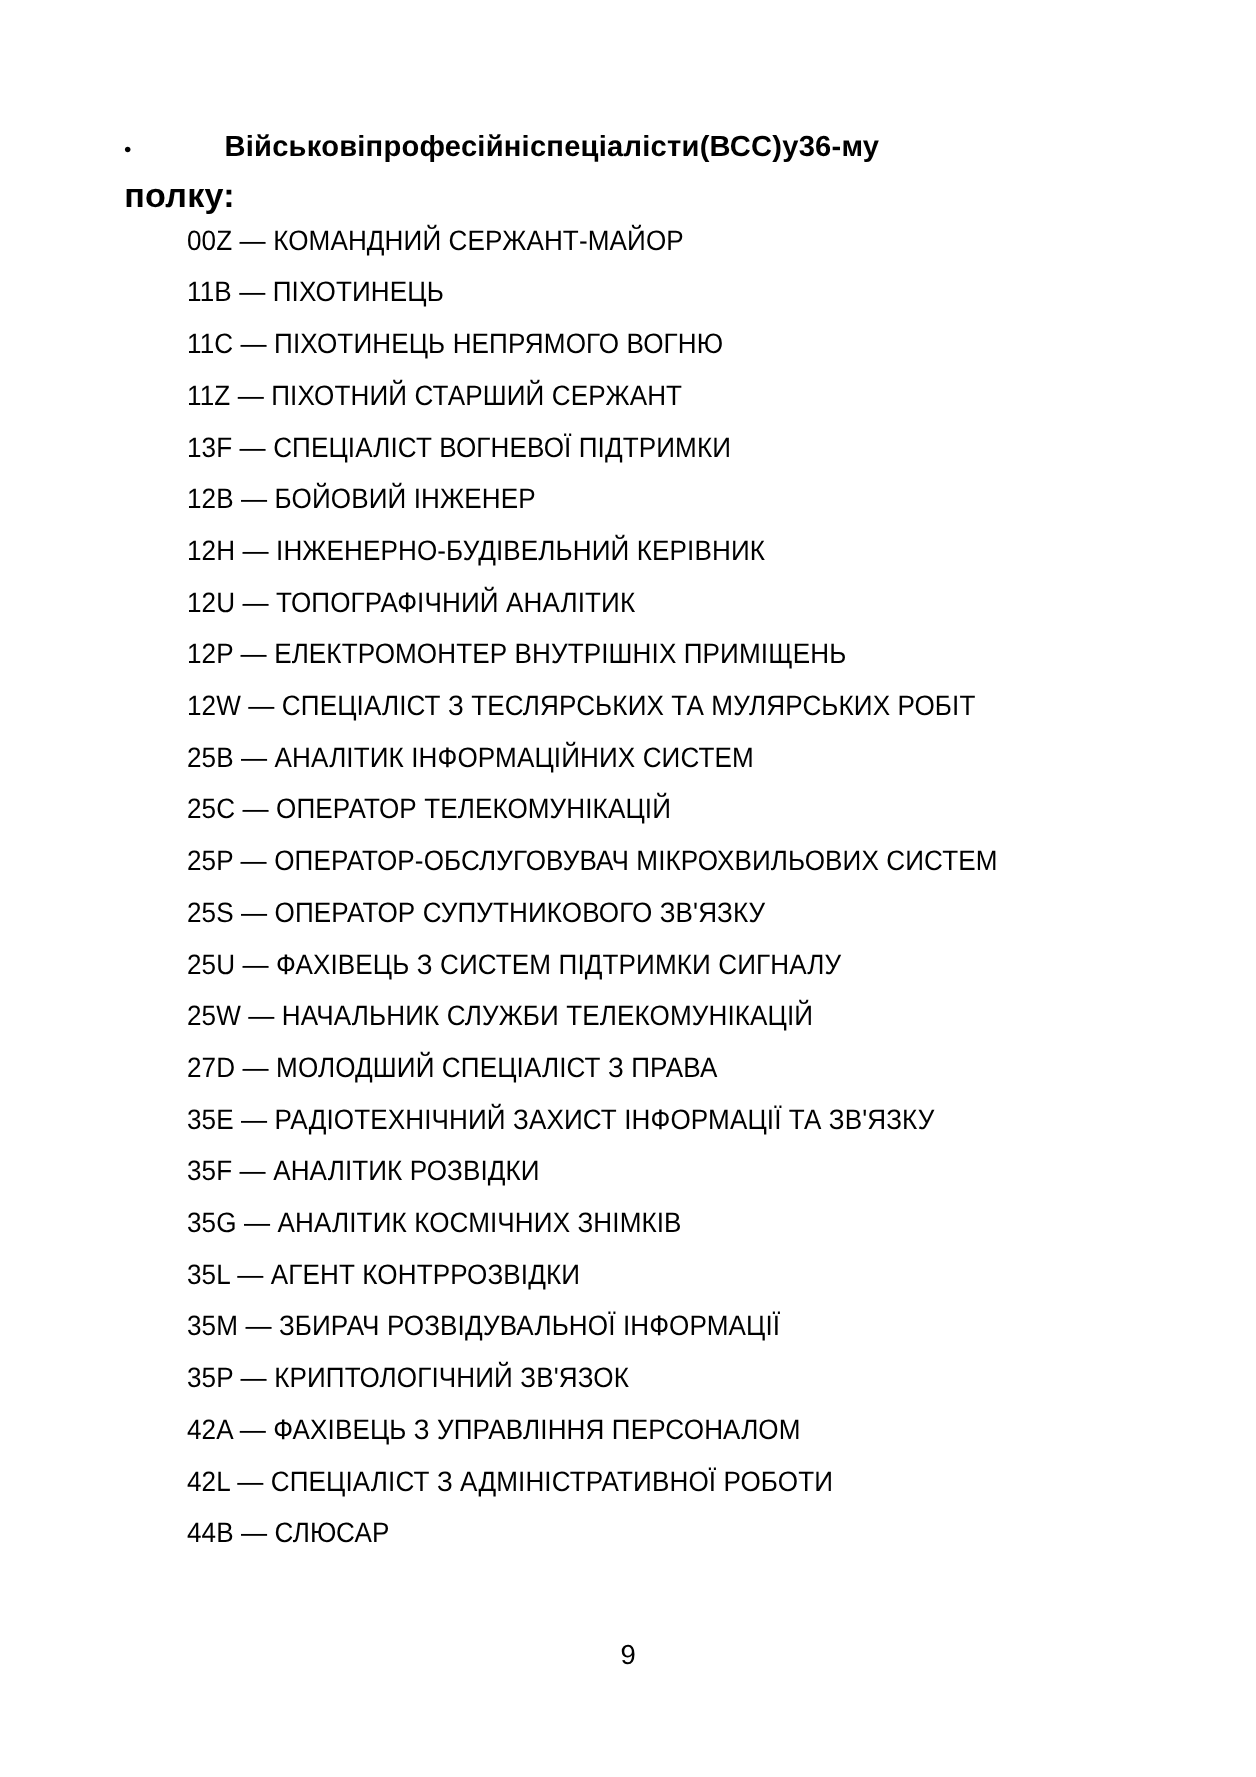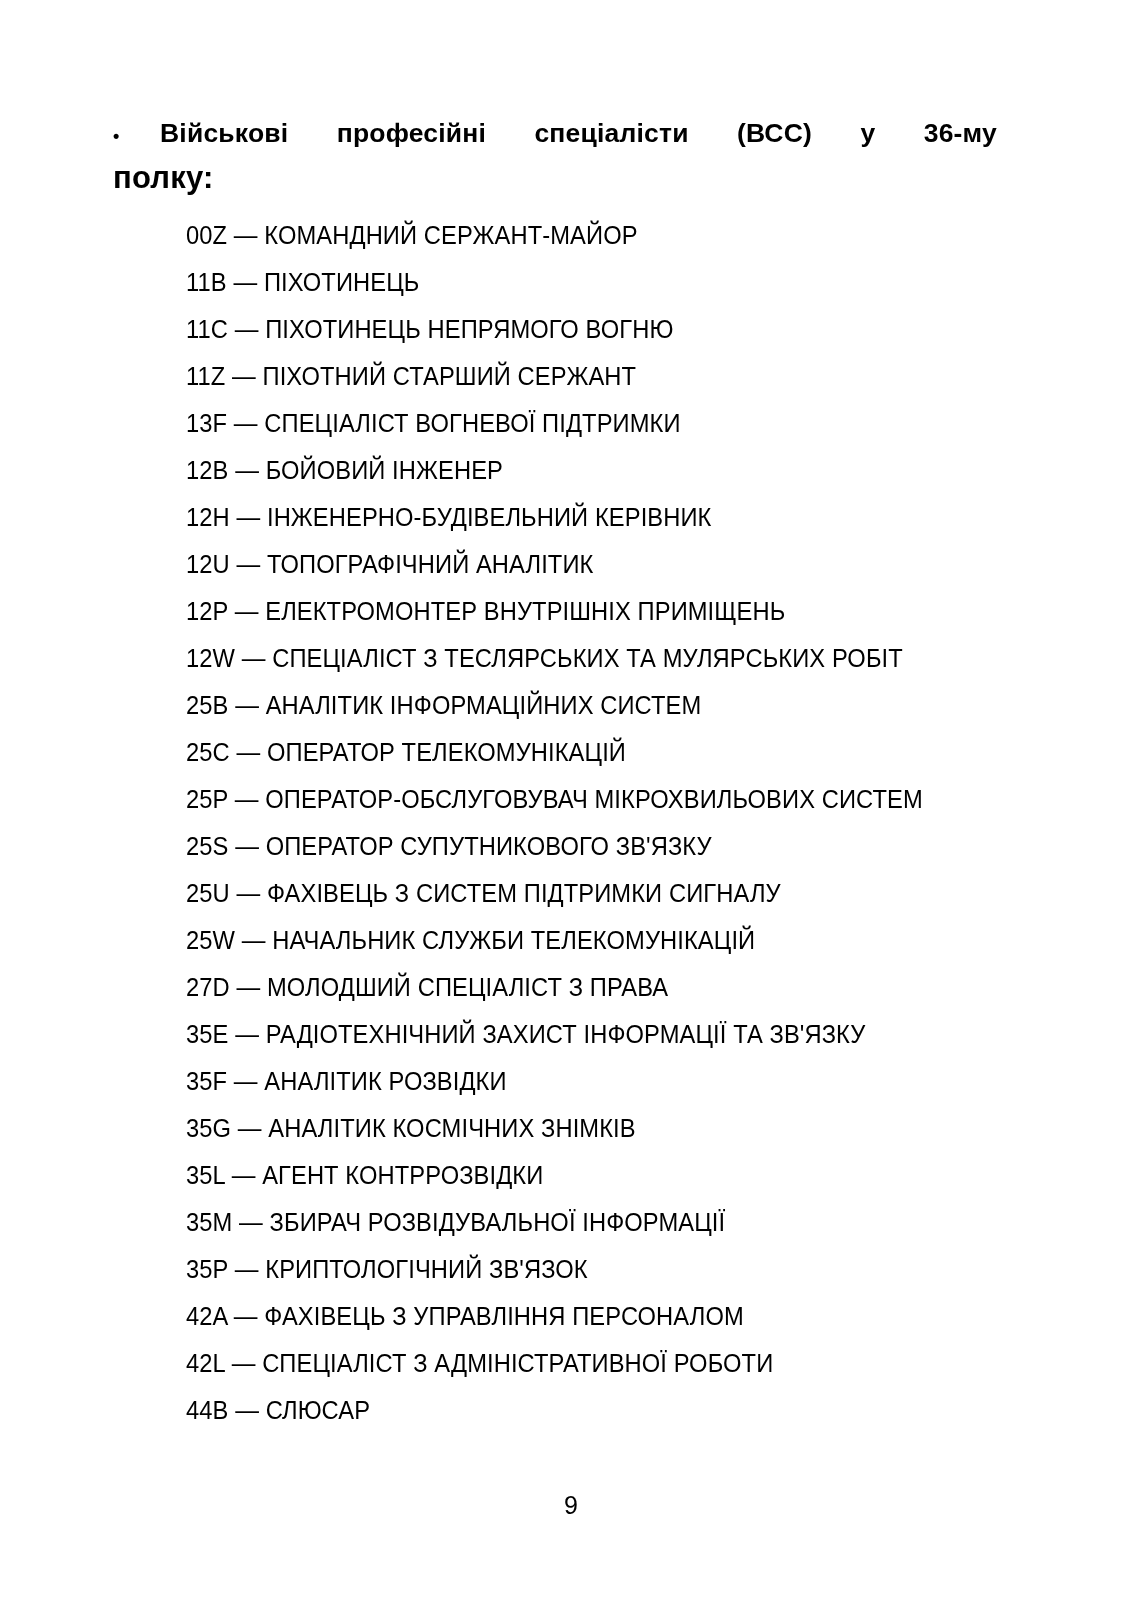--- a/index.html
+++ b/index.html
@@ -39,40 +39,40 @@
     flex: 0 0 auto;
     width: 47px;
     font-size: 18px;
     line-height: 40px;
     color: #000;
   }
 
   .heading-text {
     flex: 1 1 auto;
     display: flex;
-    justify-content: space-between;
     white-space: nowrap;
+    margin-left: 44px;
   }
 
   .heading-line-2 {
     font-weight: bold;
     font-size: 31px;
     line-height: 44px;
     letter-spacing: 0.2px;
     white-space: nowrap;
   }
 
   
   .mos-list {
     position: absolute;
     left: 170px;
     top: 196px;
     width: 900px;
     list-style: none;
-    margin: 16px;
+    margin: 0;
     padding: 0;
   }
 
   .mos-item {
     font-size: 25.5px;
     line-height: 47px;
     height: 47px;
     white-space: nowrap;
     letter-spacing: 0.1px;
     transform: scaleX(0.93);

